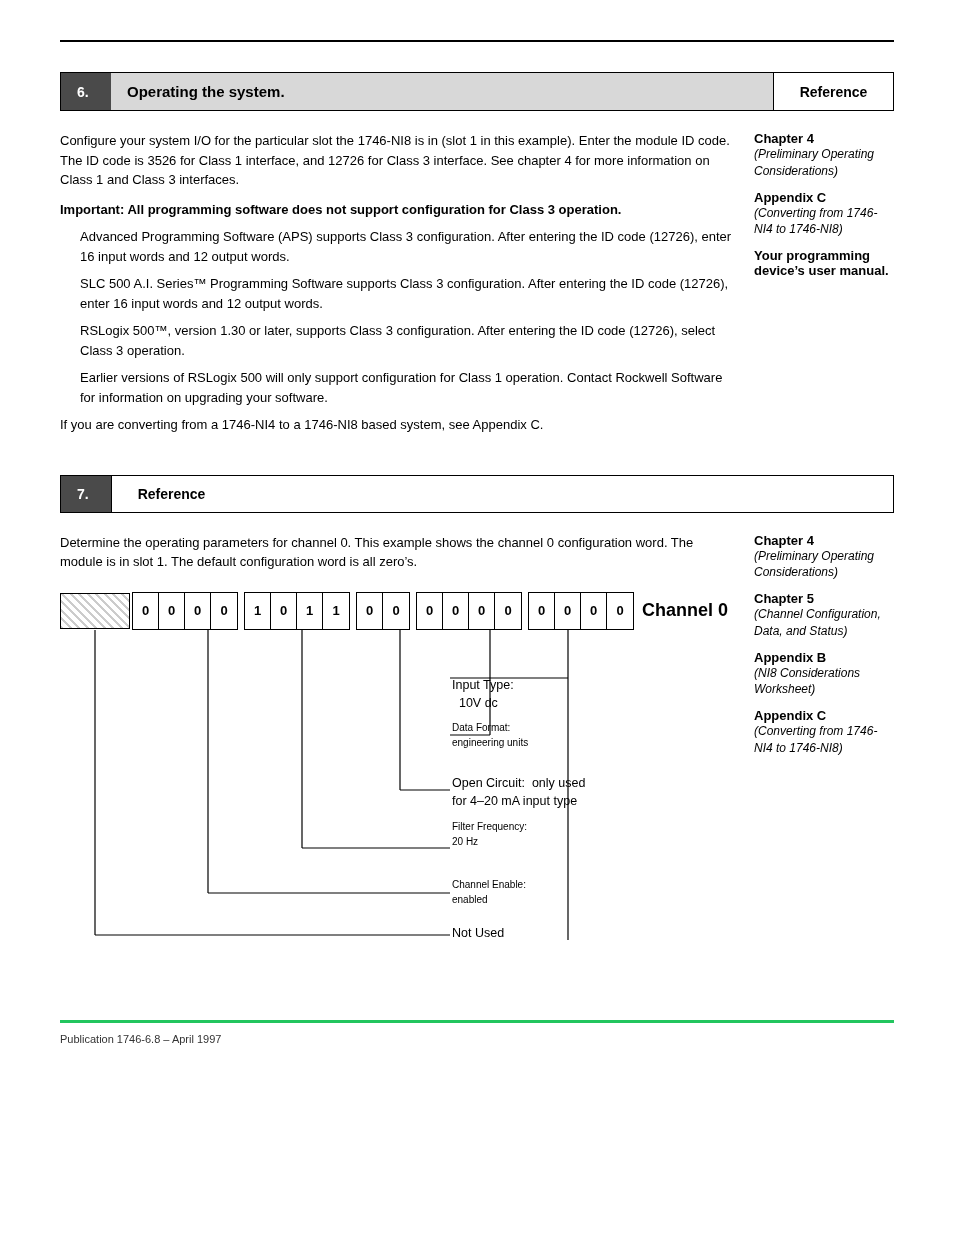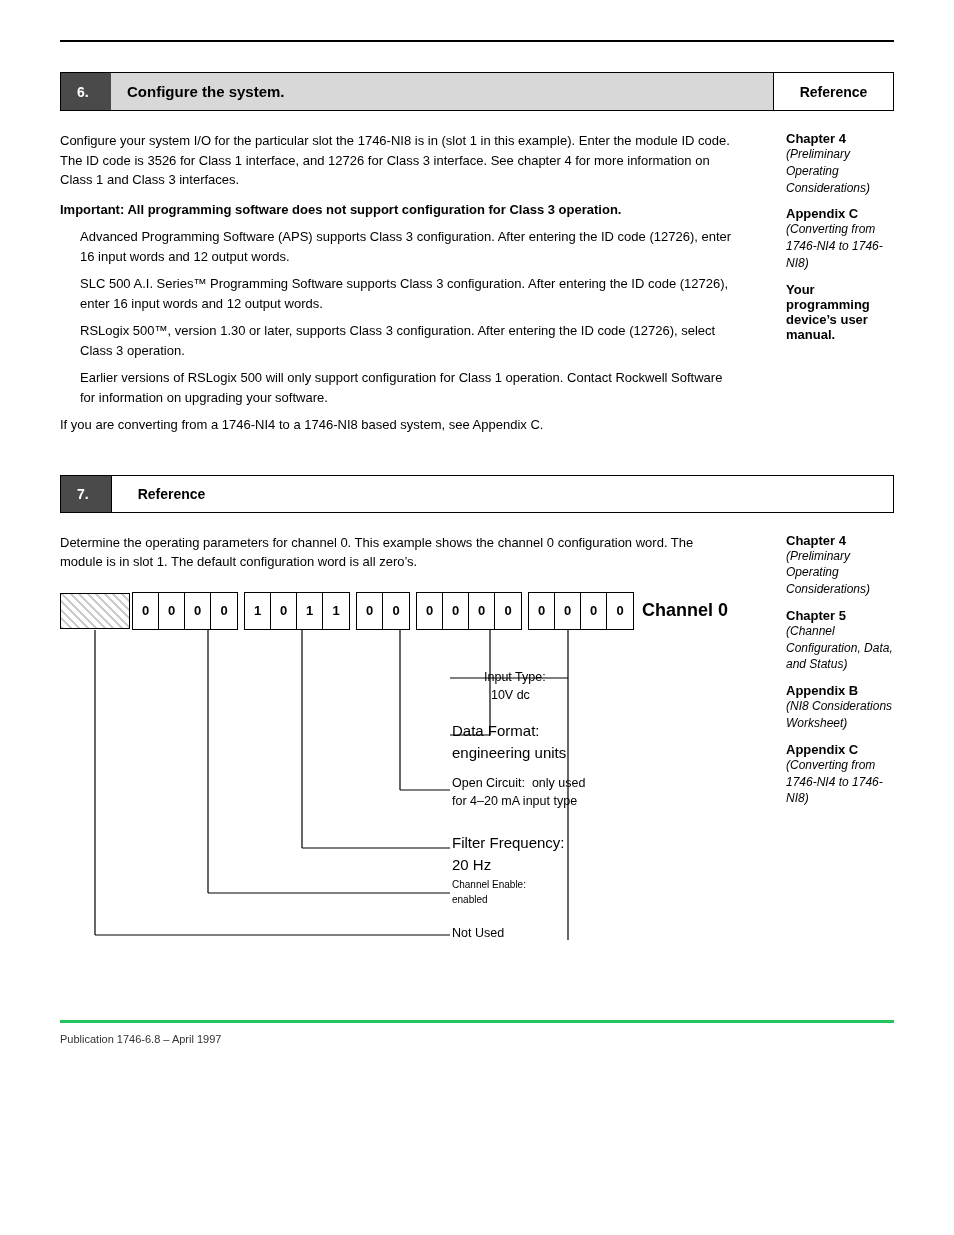--- a/index.html
+++ b/index.html
@@ -64,21 +64,20 @@
     }
     .main-content {
       flex: 1;
     }
     .sidebar {
       width: 140px;
       flex-shrink: 0;
     }
     .sidebar .ref-item {
       margin-bottom: 10px;
-      margin-left: 32px;
     }
     .sidebar .ref-title {
       font-weight: bold;
       font-size: 13px;
     }
     .sidebar .ref-italic {
       font-style: italic;
       font-size: 12px;
       line-height: 1.4;
     }
@@ -148,21 +147,21 @@
     }
   </style>
 </head>
 <body>
 
 <div class="page">
   <div class="top-rule"></div>
 
   <div class="section-header">
     <div class="section-number">6.</div>
-    <div class="section-title">Configure the system.</div>
+    <div class="section-title">Operating the system.</div>
     <div class="section-reference-label">Reference</div>
   </div>
 
   <div class="content-area">
     <div class="main-content">
       <p>Configure your system I/O for the particular slot the 1746-NI8 is in (slot 1 in this example).  Enter the module ID code.  The ID code is 3526 for Class 1 interface, and 12726 for Class 3 interface.  See chapter 4 for more information on Class 1 and Class 3 interfaces.</p>
       <p class="important-line">
         <span>Important:</span><span>  All programming software does not support configuration for Class 3 operation.</span>
       </p>
       <div class="indent-block">Advanced Programming Software (APS) supports Class 3 configuration.  After entering the ID code (12726), enter 16 input words and 12 output words.</div>
@@ -260,30 +259,30 @@
             <line x1="242" y1="218" x2="390" y2="218" stroke="#000" stroke-width="1.2"></line>
 
             <line x1="148" y1="0" x2="148" y2="263" stroke="#000" stroke-width="1.2"></line>
             <line x1="148" y1="263" x2="390" y2="263" stroke="#000" stroke-width="1.2"></line>
 
             <line x1="35" y1="0" x2="35" y2="305" stroke="#000" stroke-width="1.2"></line>
             <line x1="35" y1="305" x2="390" y2="305" stroke="#000" stroke-width="1.2"></line>
 
           </svg>
           
-          <div style="position:absolute; left:392px; top:38px; font-size:12.5px; line-height:1.5;margin-left:32px;">
+          <div style="position:absolute; left:392px; top:46px; font-size:12.5px; line-height:1.5;">
             Input Type:<br>&nbsp;&nbsp;10V dc
           </div>
-          <div style="position:absolute; left:392px; top:90px; font-size:15px; line-height:1.5;">
+          <div style="position:absolute; left:392px; top:90px; font-size:10px; line-height:1.5;">
             Data Format:<br>engineering units
           </div>
           <div style="position:absolute; left:392px; top:144px; font-size:12.5px; line-height:1.5;">
             Open Circuit:&nbsp; only used<br>for 4–20 mA input type
           </div>
-          <div style="position:absolute; left:392px; top:202px; font-size:15px; line-height:1.5;">
+          <div style="position:absolute; left:392px; top:189px; font-size:10px; line-height:1.5;">
             Filter Frequency:<br>20 Hz
           </div>
           <div style="position:absolute; left:392px; top:247px; font-size:10px; line-height:1.5;">
             Channel Enable:<br>enabled
           </div>
           <div style="position:absolute; left:392px; top:294px; font-size:12.5px; line-height:1.5;">
             Not Used
           </div>
         </div>
       </div>

